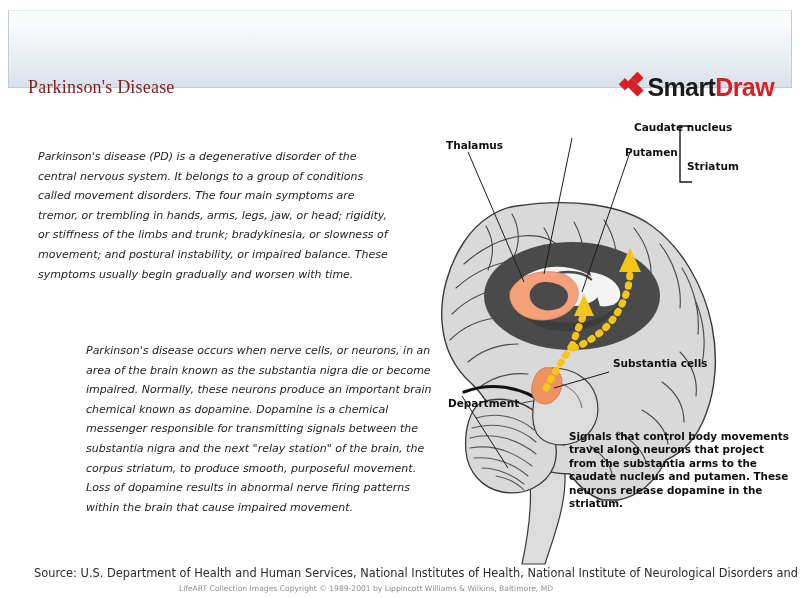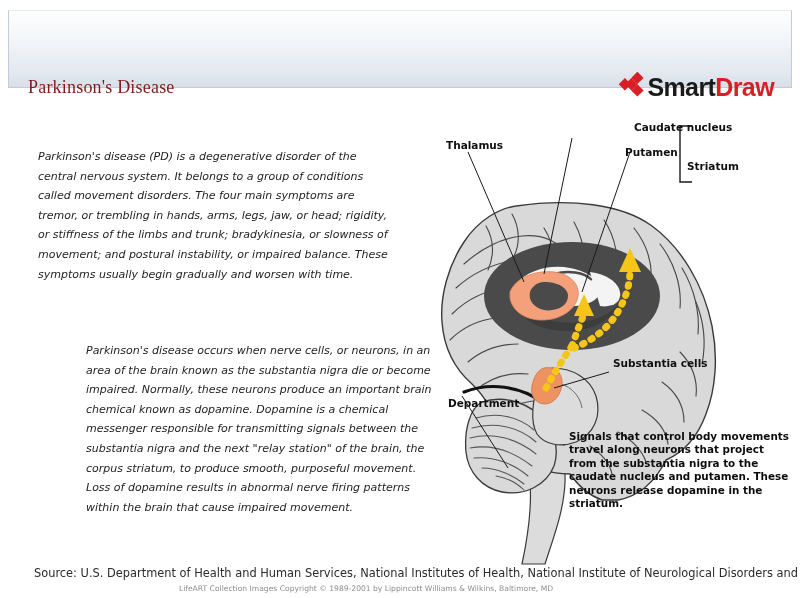--- a/index.html
+++ b/index.html
@@ -260,17 +260,17 @@
   </svg>
 </div>
 
 <div class="anno-label" id="label-thalamus">Thalamus</div>
 <div class="anno-label" id="label-caudate-nucleus">Caudate nucleus</div>
 <div class="anno-label" id="label-putamen">Putamen</div>
 <div class="anno-label" id="label-striatum">Striatum</div>
 <div class="anno-label" id="label-substantia-nigra">Substantia cells</div>
 <div class="anno-label" id="label-cerebellum">Department</div>
 
-<div class="caption-box">Signals that control body movements travel along neurons that project from the substantia nigra to the caudate nucleus and putamen. These neurons release dopamine in the striatum.</div>
+<div class="caption-box">Signals that control body movements travel along neurons that project from the substantia arms to the caudate nucleus and putamen. These neurons release dopamine in the striatum.</div>
 
 <div class="footer-source">Source: U.S. Department of Health and Human Services, National Institutes of Health, National Institute of Neurological Disorders and Stroke.  www.ninds.nih.gov</div>
 
 <div class="footer-copyright">LifeART Collection Images Copyright © 1989-2001 by Lippincott Williams &amp; Wilkins, Baltimore, MD</div>
 
 </body></html>

